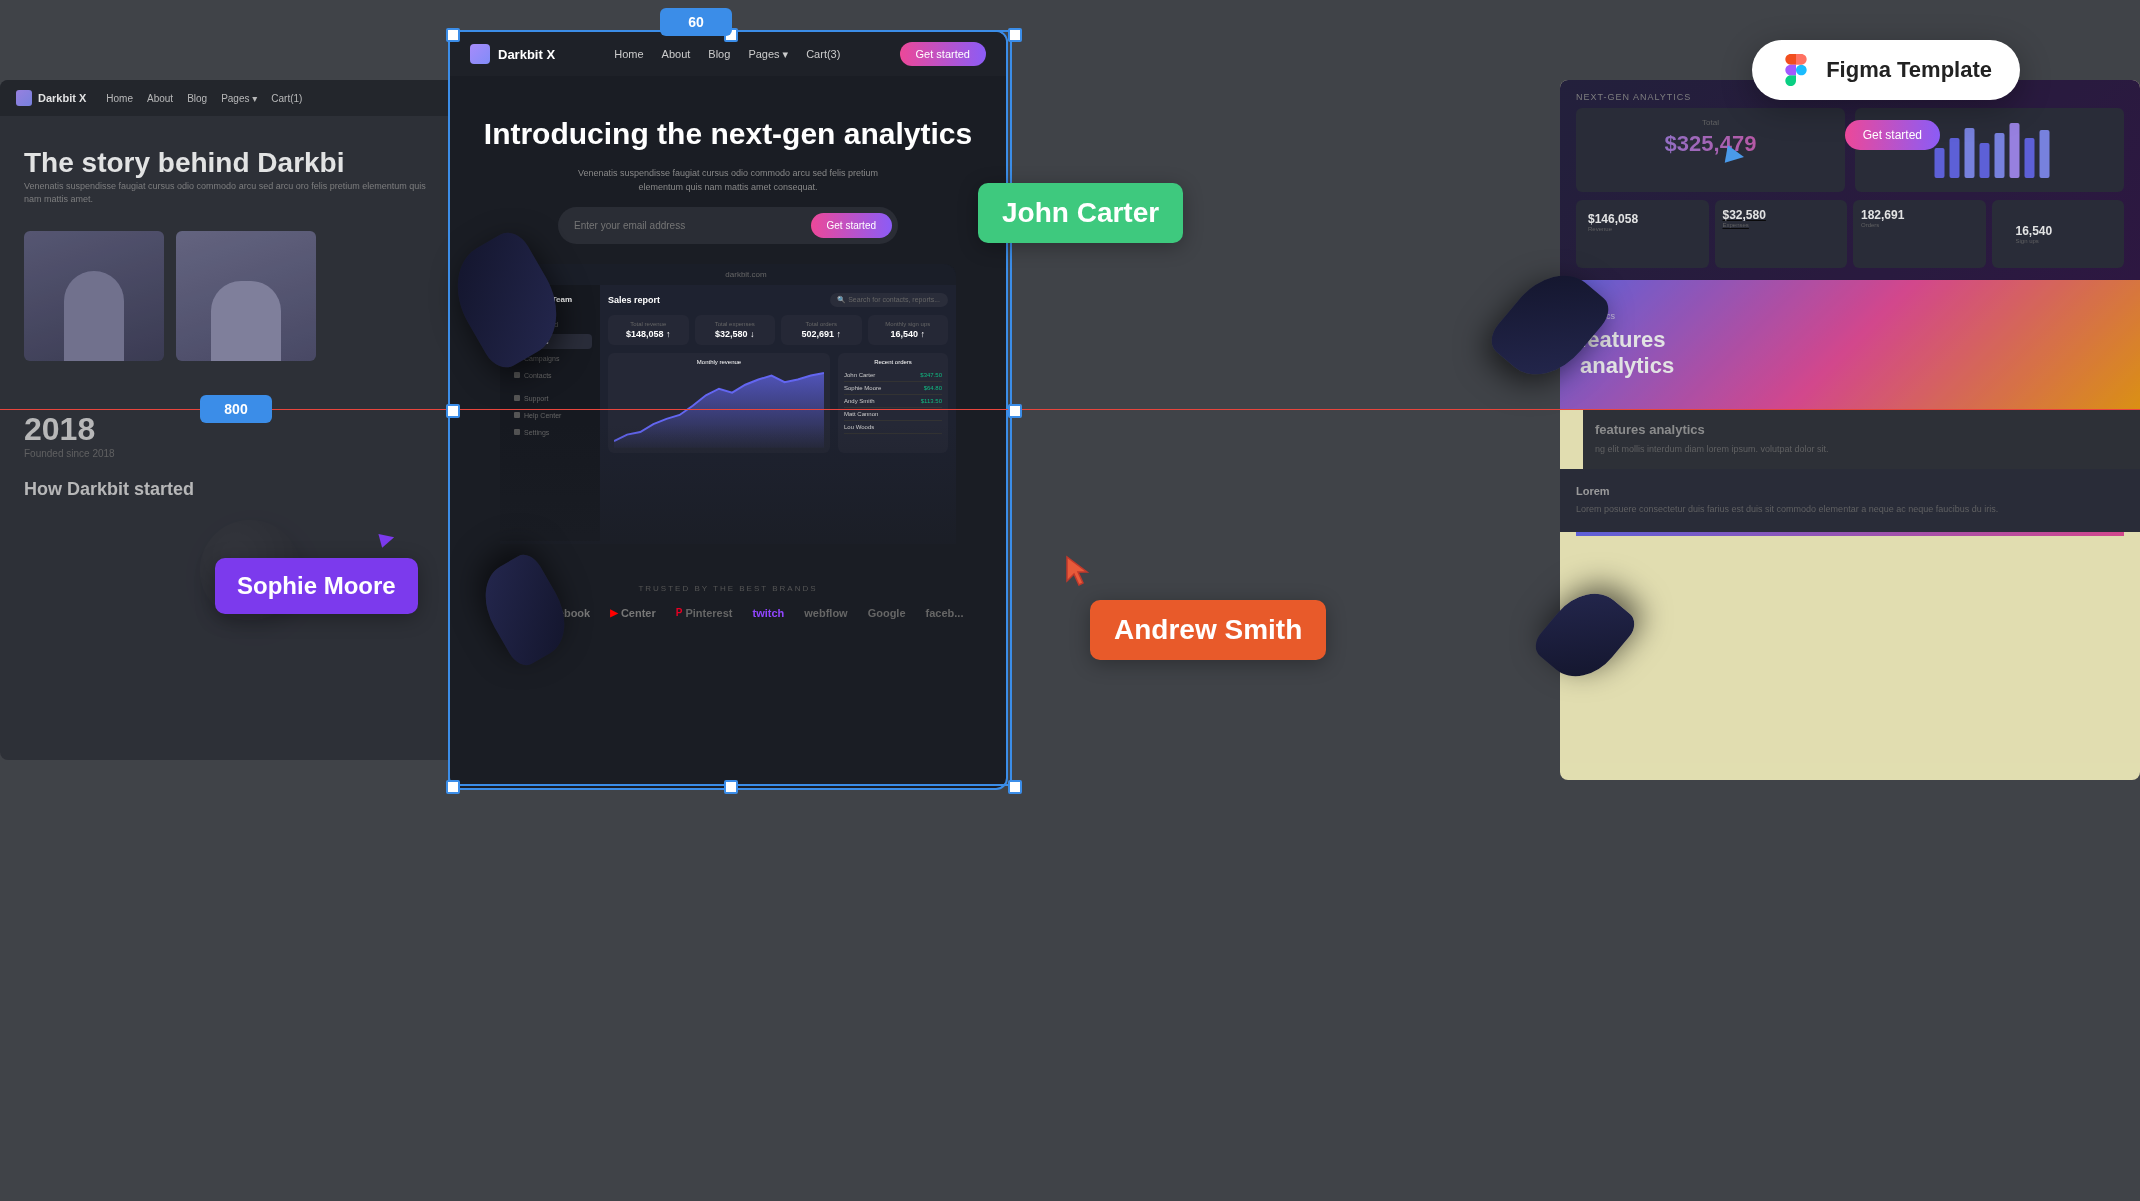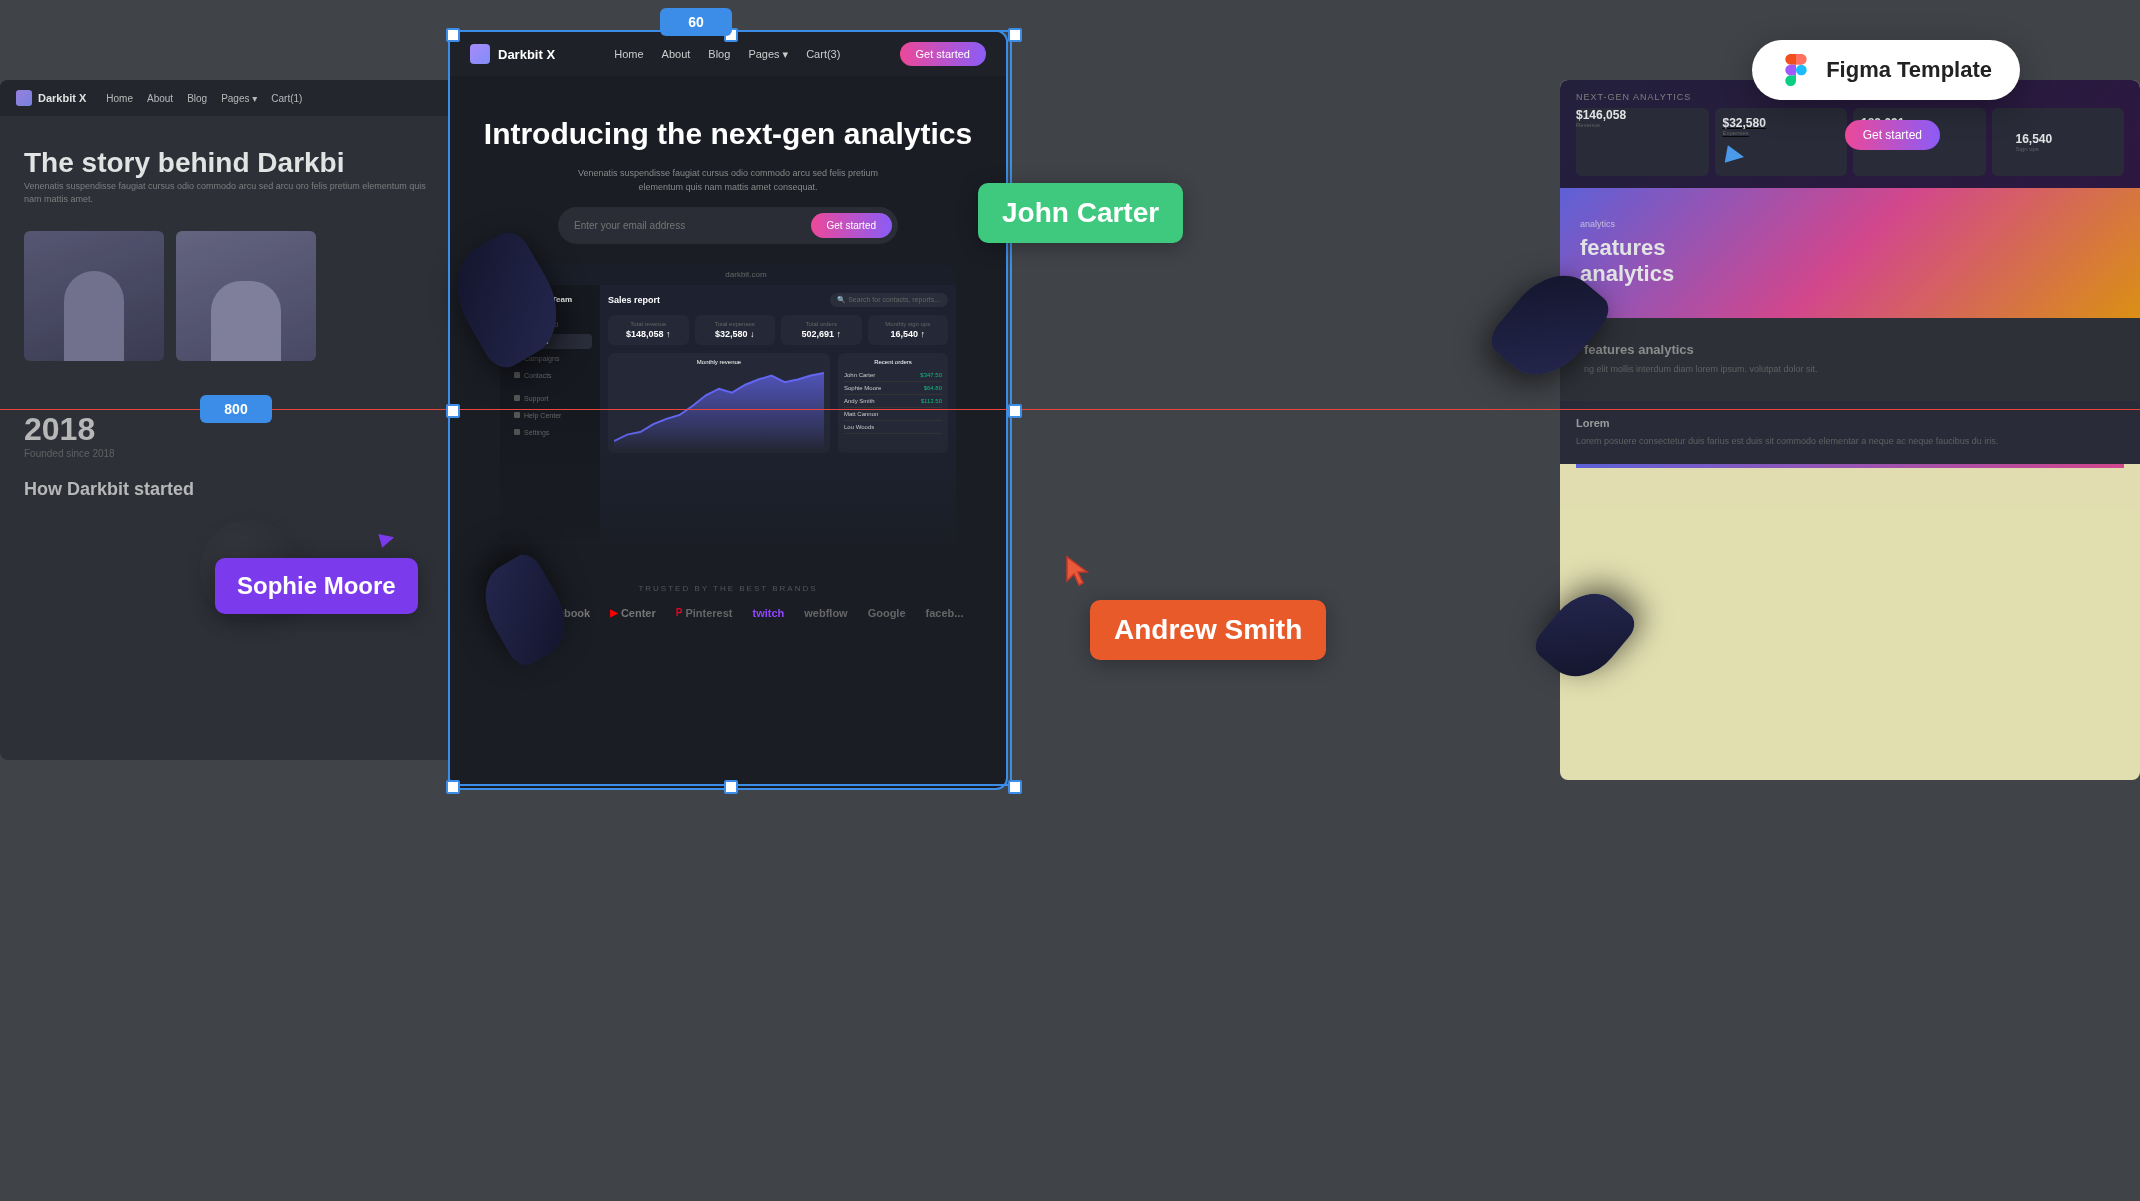--- a/index.html
+++ b/index.html
@@ -980,22 +980,40 @@
         <span class="brand-logo">Google</span>
         <span class="brand-logo">faceb...</span>
       </div>
     </div>
   </div>
 
   <div class="right-panel">
 
     <div style="background: linear-gradient(135deg, #1e1a3a, #2a1040); padding: 12px 16px;">
       <div style="font-size:9px;color:#888;text-transform:uppercase;letter-spacing:1px;margin-bottom:6px;">next-gen analytics</div>
+      <div style="display:flex;gap:10px;margin-bottom:8px;">
+        <div style="background:#252836;border-radius:6px;padding:10px 14px;flex:1;text-align:center;">
+          <div style="font-size:8px;color:#666;margin-bottom:4px;">Total</div>
+          <div style="font-size:22px;font-weight:800;background:linear-gradient(90deg,#818cf8,#ec4899);-webkit-background-clip:text;-webkit-text-fill-color:transparent;">$325,479</div>
+        </div>
+        <div style="background:#252836;border-radius:6px;padding:10px 14px;flex:1;">
+          <svg width="100%" height="60" viewBox="0 0 120 60">
+            <rect x="5" y="30" width="10" height="30" fill="#6366f1" rx="2"></rect>
+            <rect x="20" y="20" width="10" height="40" fill="#6366f1" rx="2"></rect>
+            <rect x="35" y="10" width="10" height="50" fill="#818cf8" rx="2"></rect>
+            <rect x="50" y="25" width="10" height="35" fill="#6366f1" rx="2"></rect>
+            <rect x="65" y="15" width="10" height="45" fill="#818cf8" rx="2"></rect>
+            <rect x="80" y="5" width="10" height="55" fill="#a78bfa" rx="2"></rect>
+            <rect x="95" y="20" width="10" height="40" fill="#6366f1" rx="2"></rect>
+            <rect x="110" y="12" width="10" height="48" fill="#818cf8" rx="2"></rect>
+          </svg>
+        </div>
+      </div>
       <div style="display:grid;grid-template-columns:1fr 1fr 1fr 1fr;gap:6px;">
-        <div style="background:#252836;border-radius:6px;padding:0;">
+        <div style="background:#252836;border-radius:6px;padding:12px;">
           <div style="font-size:12px;font-weight:700;color:#fff;">$146,058</div>
           <div style="font-size:6px;color:#666;">Revenue</div>
         </div>
         <div style="background:#252836;border-radius:6px;padding:8px;text-decoration:underline;">
           <div style="font-size:12px;font-weight:700;color:#fff;">$32,580</div>
           <div style="font-size:6px;color:#666;">Expenses</div>
         </div>
         <div style="background:#252836;border-radius:6px;padding:8px;">
           <div style="font-size:12px;font-weight:700;color:#fff;">182,691</div>
           <div style="font-size:6px;color:#666;">Orders</div>
@@ -1007,21 +1025,21 @@
       </div>
     </div>
 
     <div style="background:linear-gradient(135deg,#6366f1,#ec4899,#f59e0b);height:130px;display:flex;align-items:center;padding:20px;">
       <div>
         <div style="font-size:9px;color:rgba(255,255,255,0.7);margin-bottom:6px;">analytics</div>
         <div style="font-size:22px;font-weight:800;color:#fff;line-height:1.2;">features<br>analytics</div>
       </div>
     </div>
 
-    <div style="padding:24px;background:#2a2d35;">
+    <div style="padding:12px;background:#2a2d35;margin-left:23px;">
       <div style="font-size:13px;color:#999;margin-bottom:6px;font-weight:600;">features analytics</div>
       <div style="font-size:9px;color:#666;line-height:1.5;">ng elit mollis interdum diam lorem ipsum. volutpat dolor sit.</div>
     </div>
 
     <div style="padding:16px;background:#252836;">
       <div style="font-size:11px;color:#aaa;margin-bottom:6px;font-weight:600;">Lorem</div>
       <div style="font-size:9px;color:#666;line-height:1.5;">Lorem posuere consectetur duis farius est duis sit commodo elementar a neque ac neque faucibus du iris.</div>
     </div>
 
     <div style="height:4px;background:linear-gradient(90deg,#6366f1,#ec4899);margin:0 16px 12px;"></div>

